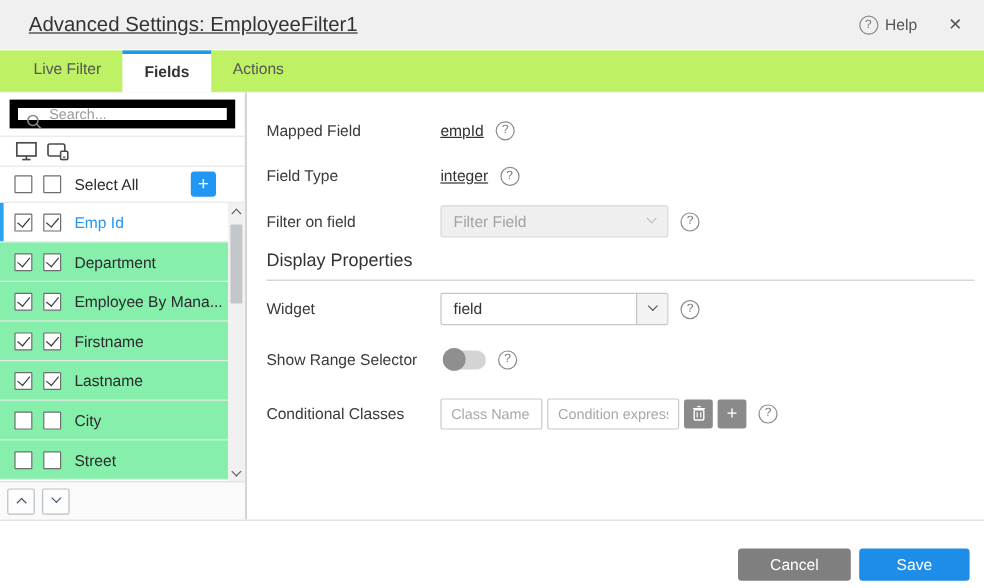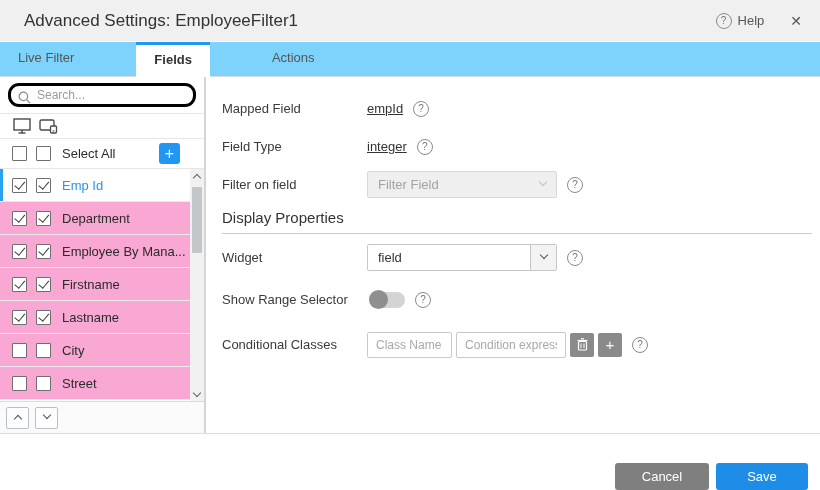--- a/index.html
+++ b/index.html
@@ -8,51 +8,51 @@
     font-family: "Liberation Sans", "DejaVu Sans", sans-serif;
     background:#fff; color:#333; overflow:hidden; position:relative;
     font-size:13px;
     --accent:#2196f3; --save:#1d8de8; --cancel:#7f7f7f;
   }
   
   .header {
     height:42px; background:#f0f0f0; display:flex; align-items:center;
     padding:0 14px 0 24px; border-bottom:1px solid #fafafa;
   }
-  .title { font-size:17px; color:#333; flex:1; }
+  .title { font-size:17px; color:#333; flex:1;text-decoration:underline; }
   .help-wrap { display:flex; align-items:center; gap:6px; margin-right:22px; cursor:pointer; }
   .qmark {
     width:16px; height:16px; border:1px solid #8a8a8a; border-radius:50%;
     display:inline-flex; align-items:center; justify-content:center;
     font-size:10px; color:#777; background:transparent; flex:0 0 auto;
   }
   .help-text { color:#555; font-size:13px; }
   .close-x { font-size:14px; color:#555; cursor:pointer; padding:2px 4px; }
   
   .tabbar {
-    height:35px; background:#7dd3fc; display:flex; align-items:flex-end;
-    padding-left:0; border-bottom:1px solid #d9d9d9;gap:44px;
+    height:35px; background:#bef264; display:flex; align-items:flex-end;
+    padding-left:10px; border-bottom:1px solid #d9d9d9;
   }
   .tab {
     padding:0 18px; height:34px; line-height:32px; color:#555; cursor:pointer;
     font-size:13px;
   }
   .tab.active {
     background:#fff; border-top:3px solid var(--accent); color:#333;
     font-weight:bold; height:35px; line-height:30px; margin-bottom:-1px;
   }
   
   .bodywrap { display:flex; height:356px; }
   .sidebar {
     width:206px; border-right:2px solid #d5d5d5; display:flex; flex-direction:column;
     background:#fff;
   }
   .search-row { padding:6px 8px; }
   .search-box {
-    position:relative; height:24px; border:3px solid #000000; border-radius:11px;
+    position:relative; height:24px; border:7px solid #000000; border-radius:0;
     background:#fff; display:flex; align-items:center;
   }
   .search-box svg { position:absolute; left:7px; top:5px; }
   .search-input {
     border:0; outline:0; width:100%; height:100%; padding-left:26px;
     font-size:12px; color:#333; background:transparent;
     font-family:"Liberation Sans","DejaVu Sans",sans-serif;
   }
   .search-input::placeholder { color:#9a9a9a; }
   .devices-row {
@@ -76,21 +76,21 @@
   .row-label { margin-left:11px; color:#2b2b2b; font-size:13px; white-space:nowrap; }
   .add-btn {
     position:absolute; right:24px; top:4px; width:21px; height:21px;
     background:var(--accent); border-radius:3px; color:#fff; border:0;
     font-size:16px; line-height:19px; text-align:center; cursor:pointer; padding:0;
   }
   .field-list { flex:1; position:relative; overflow:hidden; }
   .list-inner { margin-right:14px; }
   .list-row {
     height:33px; display:flex; align-items:center; padding-left:12px;
-    background:#f9a8d4; border-bottom:1px solid #e9eaeb; position:relative; cursor:pointer;
+    background:#86efac; border-bottom:1px solid #e9eaeb; position:relative; cursor:pointer;
   }
   .list-row.selected { background:#fff; }
   .list-row.selected::before {
     content:""; position:absolute; left:0; top:0; bottom:0; width:3px; background:#29a3ef;
   }
   .list-row.selected .row-label { color:var(--accent); }
   
   .vscroll {
     position:absolute; top:0; right:0; bottom:0; width:14px; background:#f1f1f1;
     display:flex; flex-direction:column; align-items:center;
@@ -152,21 +152,21 @@
   .cc-name { width:85px; }
   .cc-cond { width:110px; margin-left:4px; }
   .sq-btn {
     width:24px; height:24px; background:#8a8a8a; border:0; border-radius:2px;
     color:#fff; margin-left:4px; cursor:pointer; display:inline-flex;
     align-items:center; justify-content:center; font-size:15px; padding:0;
   }
   
   .footer {
     position:absolute; left:0; right:0; bottom:0; height:57px; background:#fff;
-    border-top:1px solid #ddd; display:flex; align-items:flex-end;
+    border-top:1px solid #ddd; display:flex; align-items:center;
     justify-content:flex-end; padding:16px 12px 0 0; gap:7px;
   }
   .btn {
     height:27px; border:0; border-radius:3px; color:#fff; font-size:13px;
     cursor:pointer; font-family:"Liberation Sans","DejaVu Sans",sans-serif;
   }
   .btn.cancel { width:94px; background:var(--cancel); }
   .btn.save { width:92px; background:var(--save); }
   svg { display:block; }
 </style>

